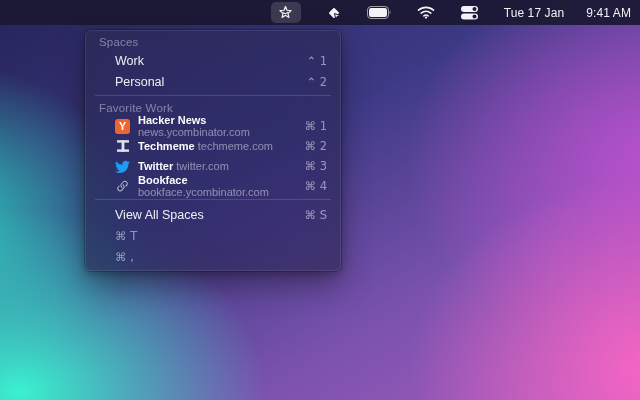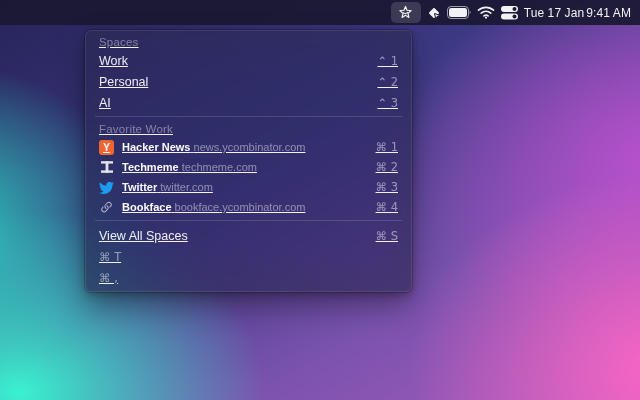--- a/index.html
+++ b/index.html
@@ -16,46 +16,46 @@
       radial-gradient(45% 60% at -8% 55%, rgba(44,216,196,.9) 0%, rgba(44,216,196,0) 65%),
       radial-gradient(60% 75% at 103% 92%, rgba(255,102,196,.95) 0%, rgba(255,102,196,0) 65%),
       radial-gradient(55% 70% at 102% 40%, rgba(196,80,210,.85) 0%, rgba(196,80,210,0) 70%),
       linear-gradient(150deg,#262459 0%,#3d3a85 40%,#7a52ae 70%,#a85cbe 100%);
   }
   
   .menubar{
     position:absolute;top:0;left:0;right:0;height:25px;
     background:rgba(26,24,50,.92);
     display:flex;align-items:center;justify-content:flex-end;
-    gap:5px;padding-right:9px;color:#f2f2f7;
+    gap:25px;padding-right:9px;color:#f2f2f7;
   }
   .mb-icon{display:flex;align-items:center;justify-content:center;}
   .mb-active{
     width:30px;height:21px;border-radius:5px;
     background:rgba(255,255,255,.14);
   }
   .mb-text{font-size:12px;font-weight:500;letter-spacing:.1px;}
   .mb-time{margin-left:-3px;text-align:right;}
   
   .panel{
-    position:absolute;left:85px;top:30px;width:327px;
+    position:absolute;left:85px;top:30px;width:256px;
     border-radius:6px;
     background:rgba(44,42,74,.66);
     backdrop-filter:blur(22px) saturate(160%);
     -webkit-backdrop-filter:blur(22px) saturate(160%);
     box-shadow:0 0 0 1px rgba(0,0,0,.22), inset 0 0 0 1px rgba(255,255,255,.09),
                0 14px 30px rgba(0,0,0,.35), 0 3px 10px rgba(0,0,0,.25);
-    padding:4px 0;color:#f2f2f7;text-decoration:underline;
+    padding:4px 0;color:#f2f2f7;
   }
   .section-header{
     height:16px;display:flex;align-items:center;padding:0 14px;
     font-size:11.5px;color:rgba(235,235,245,.45);letter-spacing:.2px;
   }
   .row{
-    display:flex;align-items:center;padding:0 14px;cursor:default;
+    display:flex;align-items:center;padding:0 14px;cursor:default;margin-left:16px;
   }
   .row-space,.row-action{height:21px;}
   .row-tab{height:20px;}
   .row .label{flex:1;font-size:12.5px;font-weight:500;color:rgba(255,255,255,.92);}
   .row .shortcut{
     font-family:"DejaVu Sans","Liberation Sans",sans-serif;
     font-size:11.5px;color:rgba(235,235,245,.55);white-space:pre;
   }
   .divider{height:1px;background:rgba(255,255,255,.14);margin:3px 10px 4px 10px;}
   
@@ -128,24 +128,20 @@
   <div class="section-header">Spaces</div>
 
   <div class="row row-space">
     <span class="label">Work</span>
     <span class="shortcut">⌃ 1</span>
   </div>
   <div class="row row-space">
     <span class="label">Personal</span>
     <span class="shortcut">⌃ 2</span>
   </div>
-  <div class="row row-space">
-    <span class="label">AI</span>
-    <span class="shortcut">⌃ 3</span>
-  </div>
 
   <div class="divider"></div>
 
   <div class="section-header">Favorite Work</div>
 
   <div class="row row-tab">
     <span class="fav-icon">
       <span class="hn-badge">Y</span>
     </span>
     <span class="label"><span class="tab-name">Hacker News</span> <span class="tab-domain">news.ycombinator.com</span></span>

